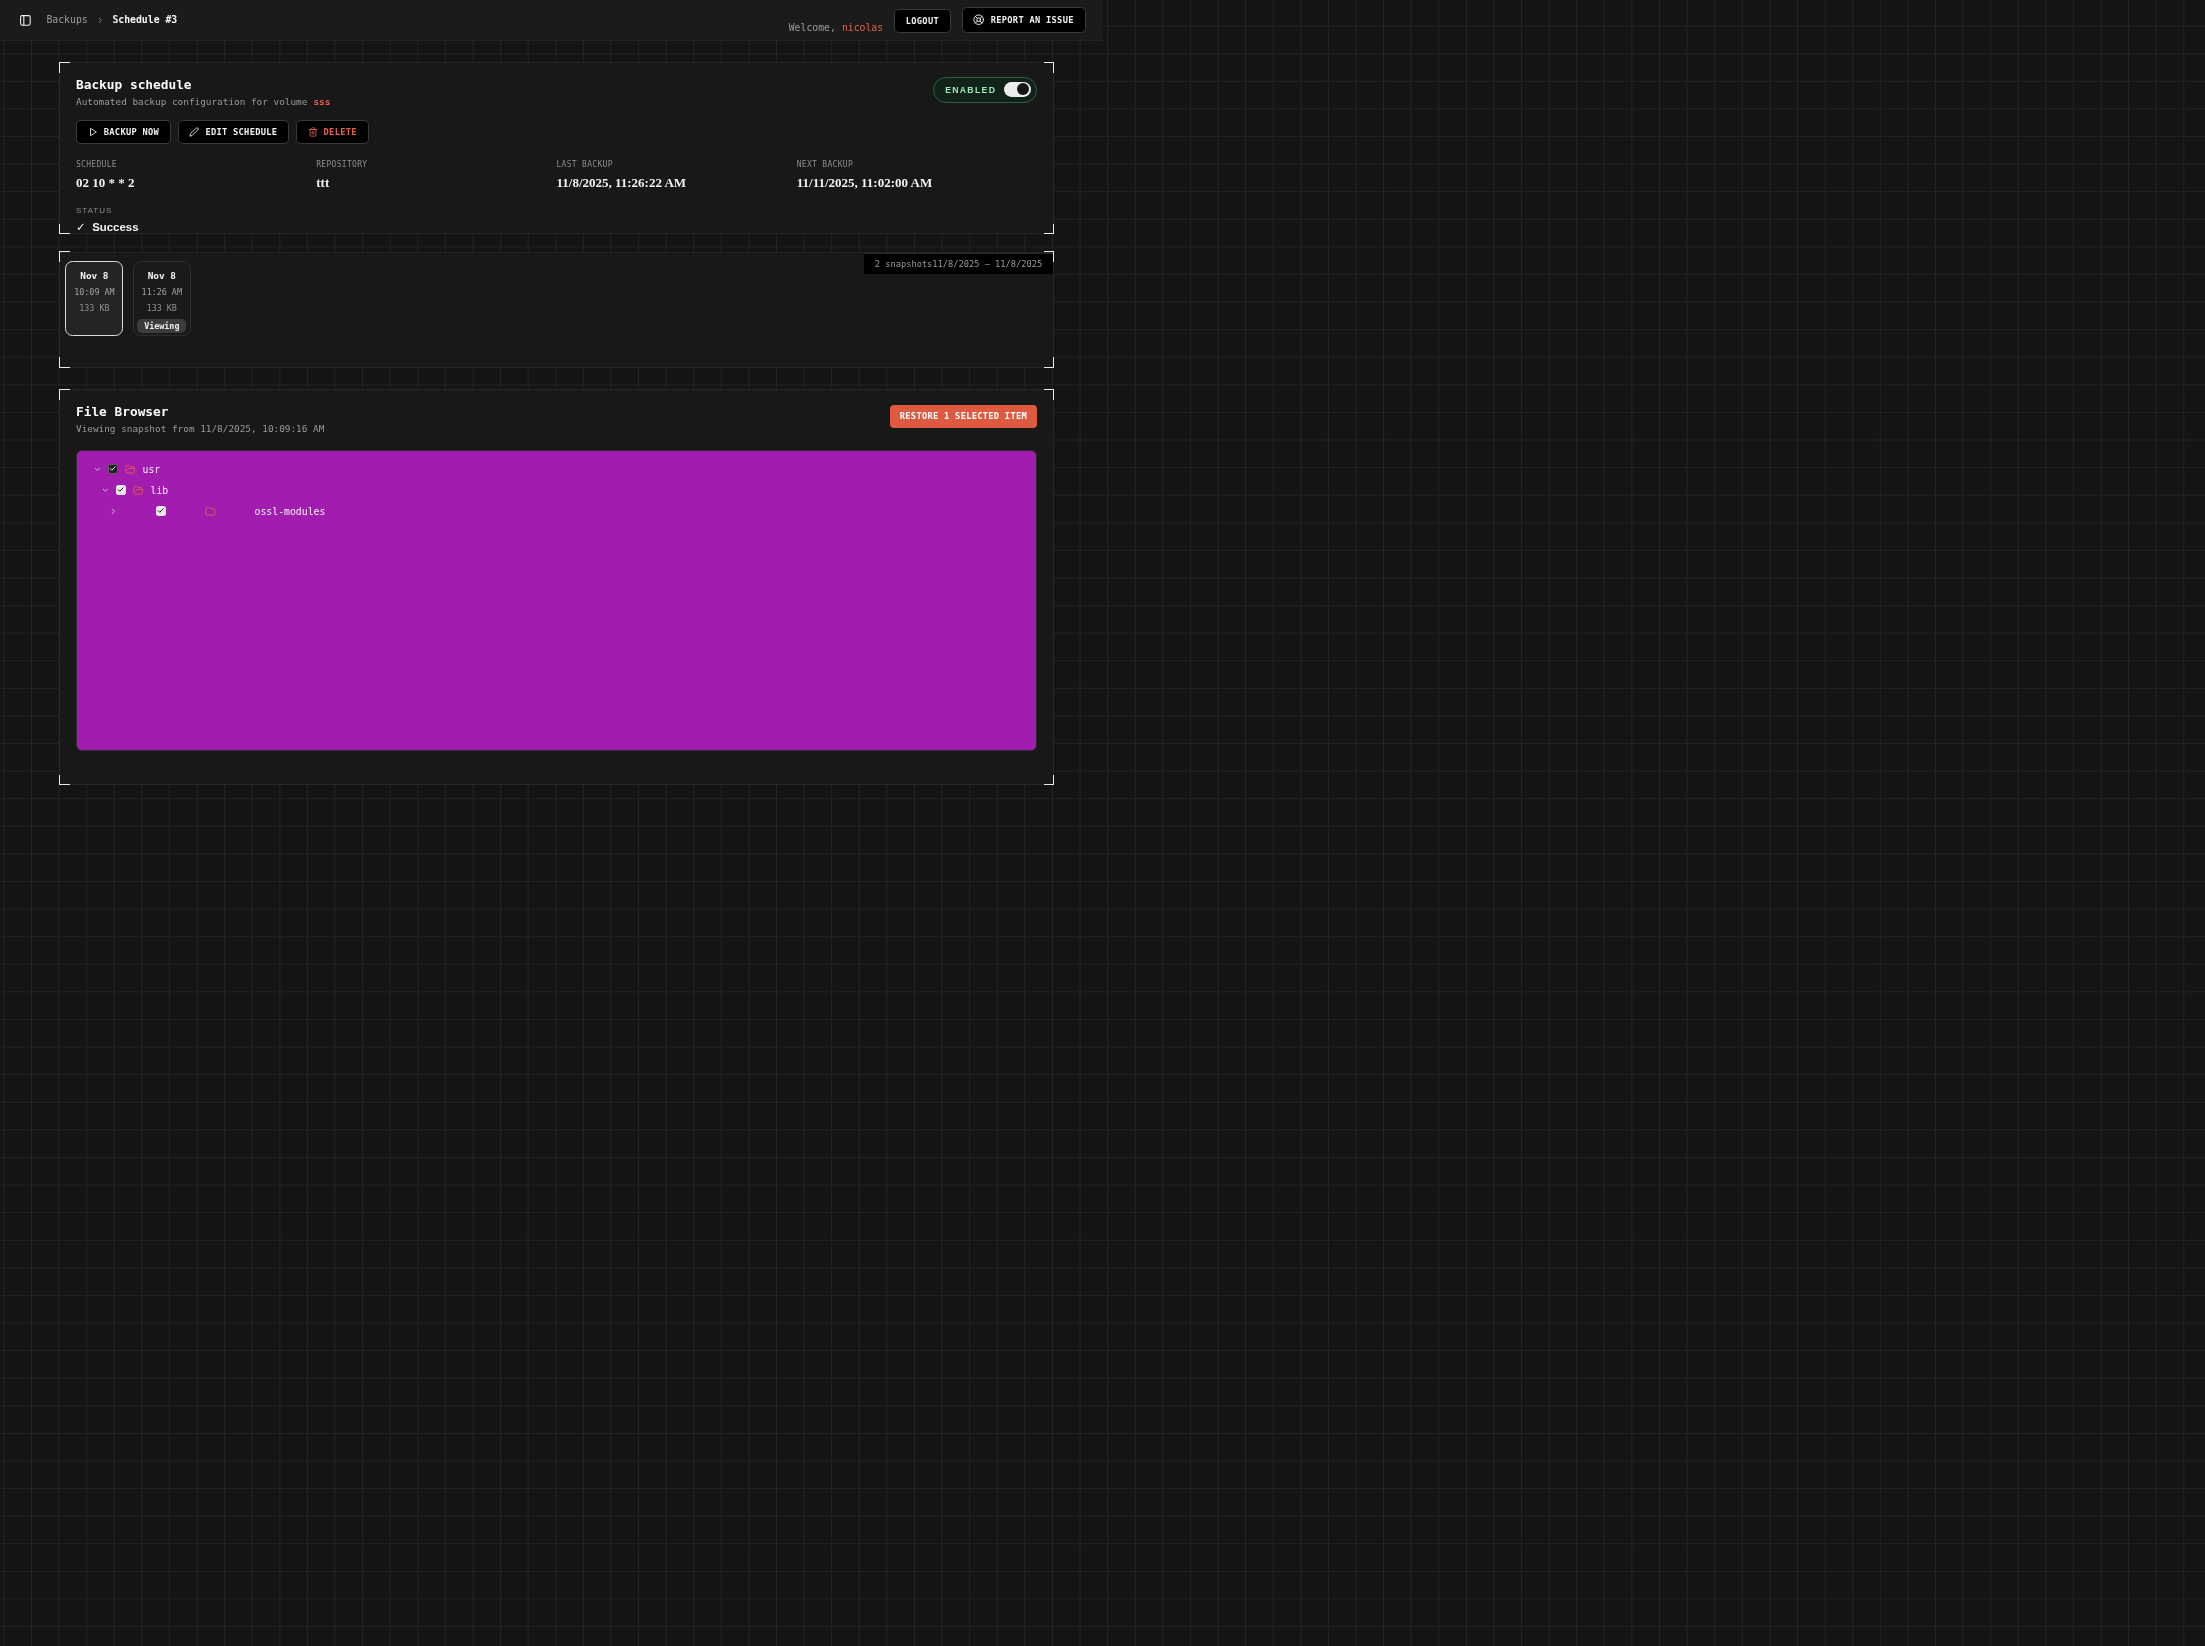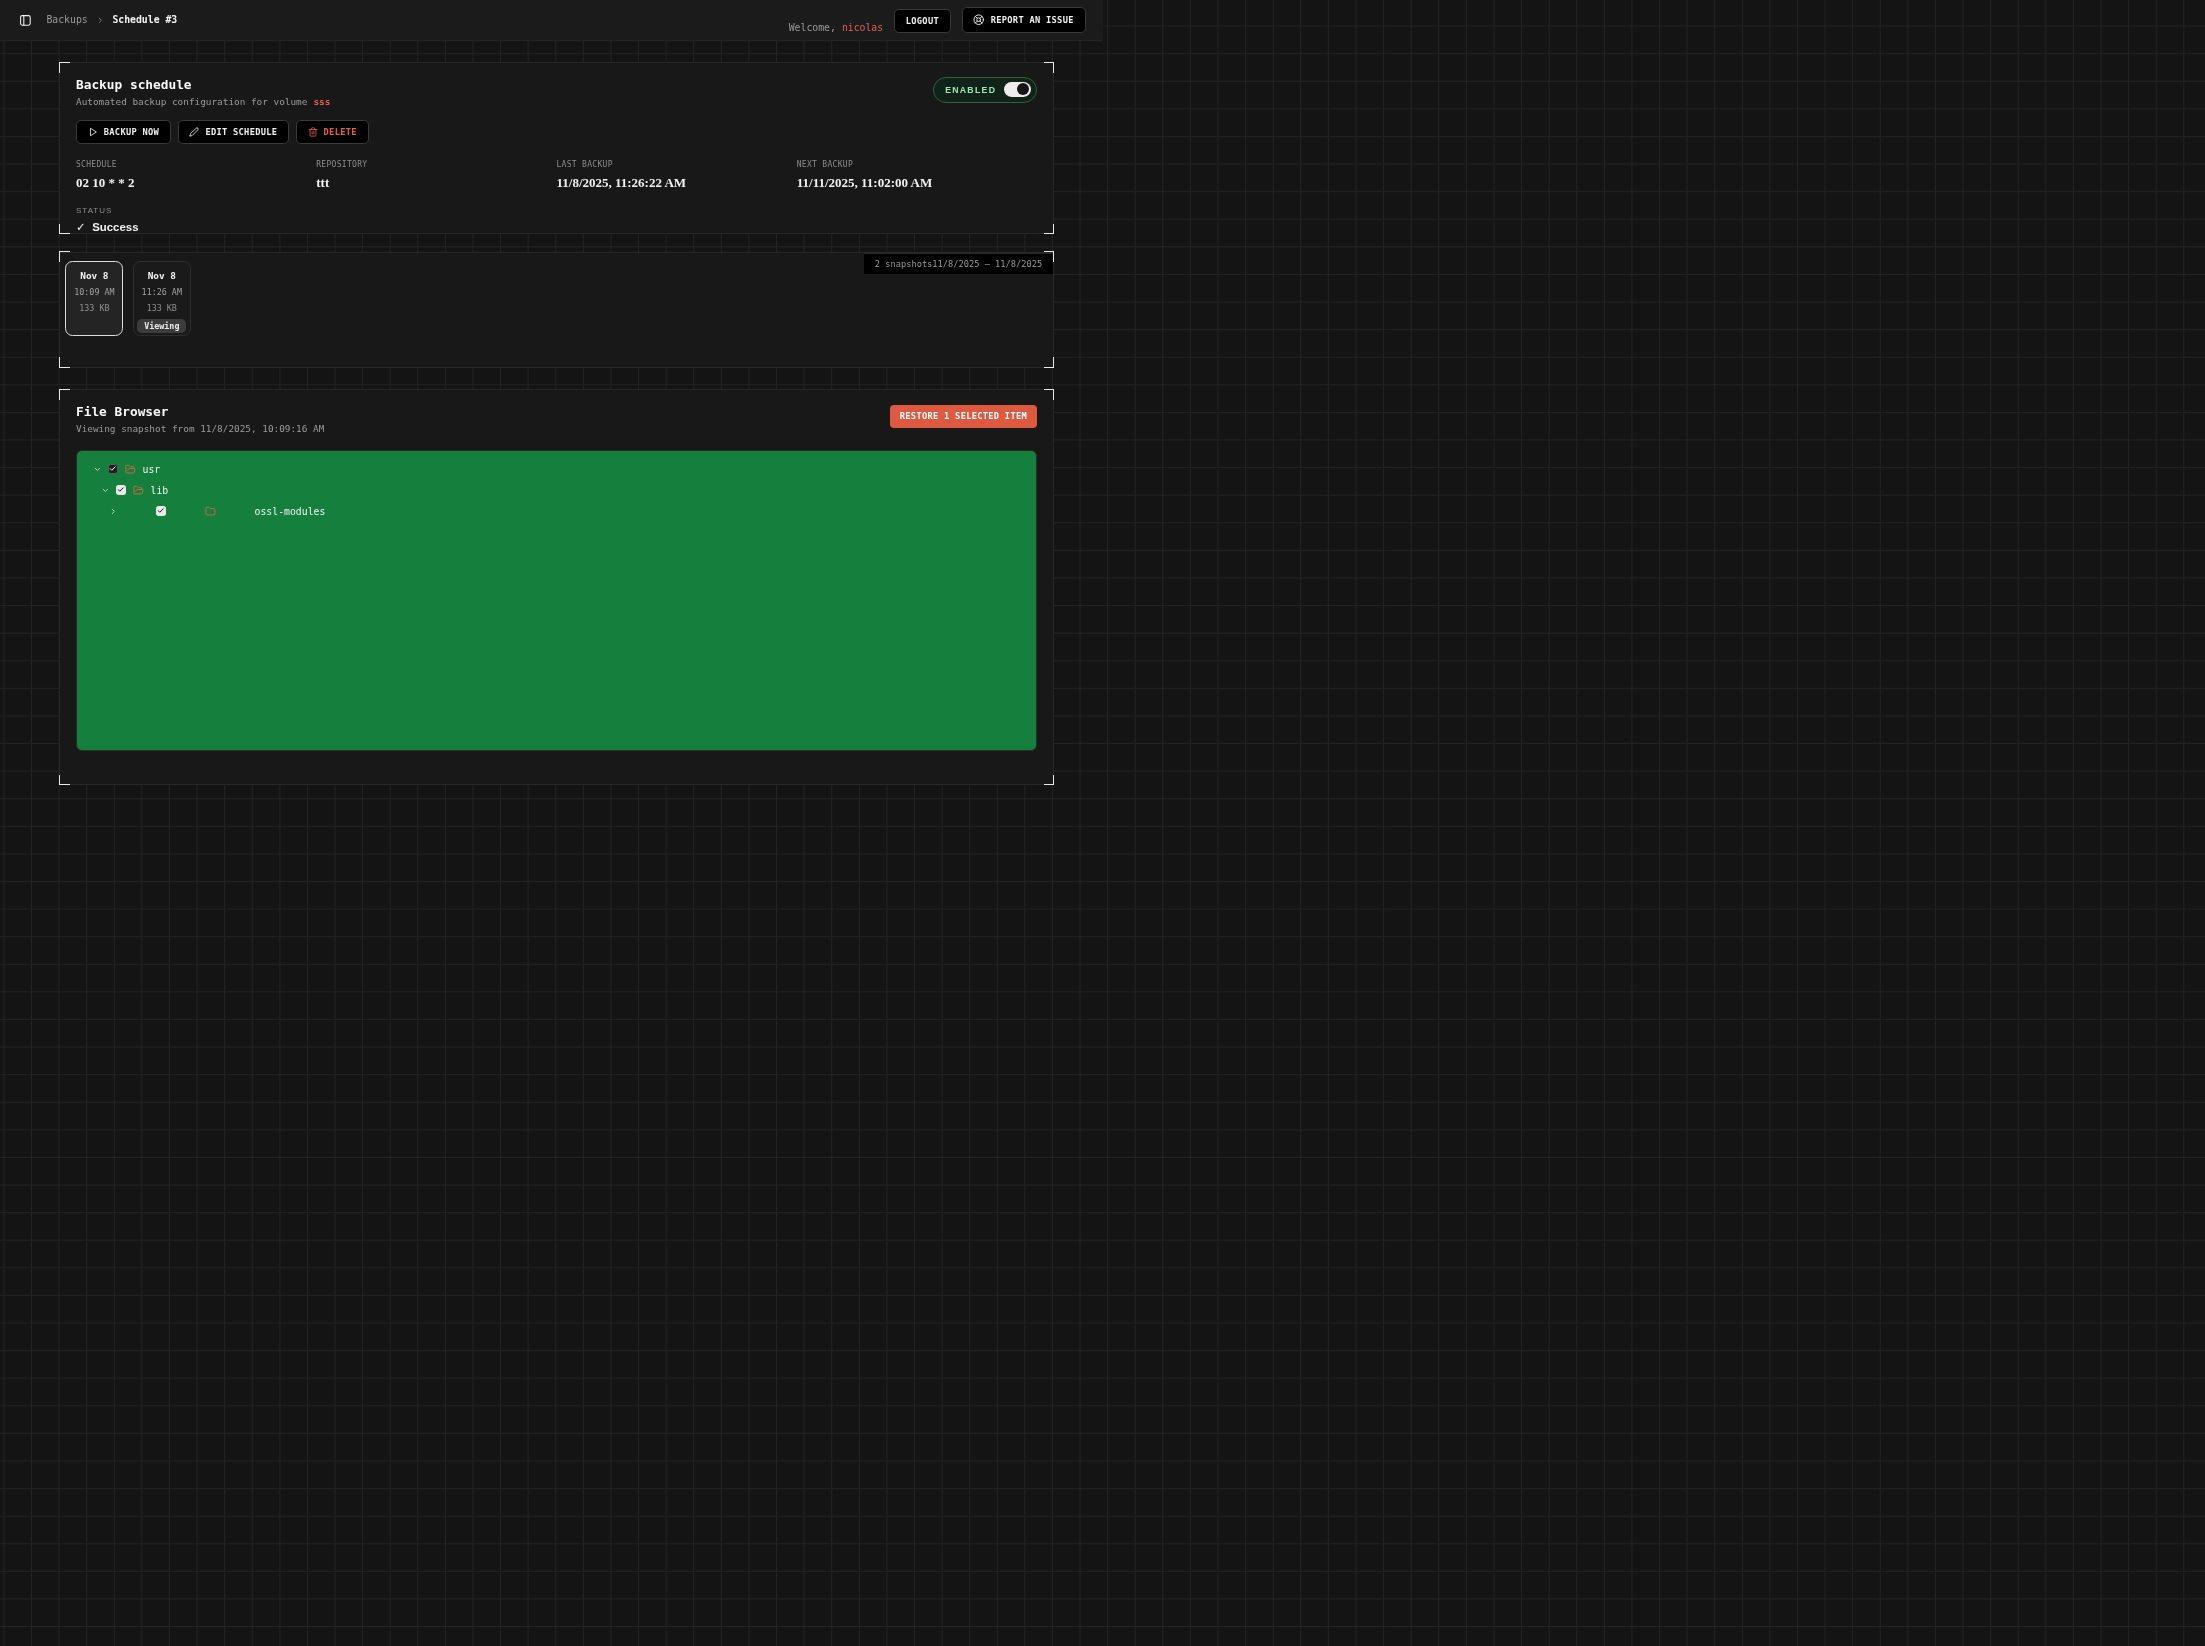--- a/index.html
+++ b/index.html
@@ -107,21 +107,21 @@
   }
 
   
   .card-files{margin-top:21.5px;height:396px;padding:13.5px 16px;}
   .fb-head{display:flex;justify-content:space-between;align-items:flex-start;}
   .btn-restore{
     background:var(--accent-btn);color:#fff;border:none;border-radius:4px;cursor:pointer;
     font-family:inherit;font-size:8.7px;font-weight:bold;letter-spacing:0.3px;
     padding:6.7px 10px;margin-top:1.3px;
   }
-  .tree-panel{margin-top:16px;height:301px;border:0.7px solid #2b2b2b;border-radius:6px;padding:8px 0;background:#15803d;}
+  .tree-panel{margin-top:16px;height:301px;border:0.7px solid #2b2b2b;border-radius:6px;padding:8px 0;background:#a21caf;}
   .tree-row{height:21px;display:flex;align-items:center;cursor:pointer;}
   .tree-row .chev{color:#d6d6d6;margin-right:6px;display:flex;}
   .cbx{
     width:10px;height:10px;border-radius:2.7px;margin-right:7.4px;
     display:flex;align-items:center;justify-content:center;
   }
   .cbx.dark{background:#212121;border:0.7px solid #5d5d5d;color:#f5f5f5;}
   .cbx.light{background:#e9e9e9;color:#141414;}
   .folder{color:var(--accent);margin-right:6.7px;display:flex;}
   .tree-label{font-size:9.8px;color:#f2f2f2;}

